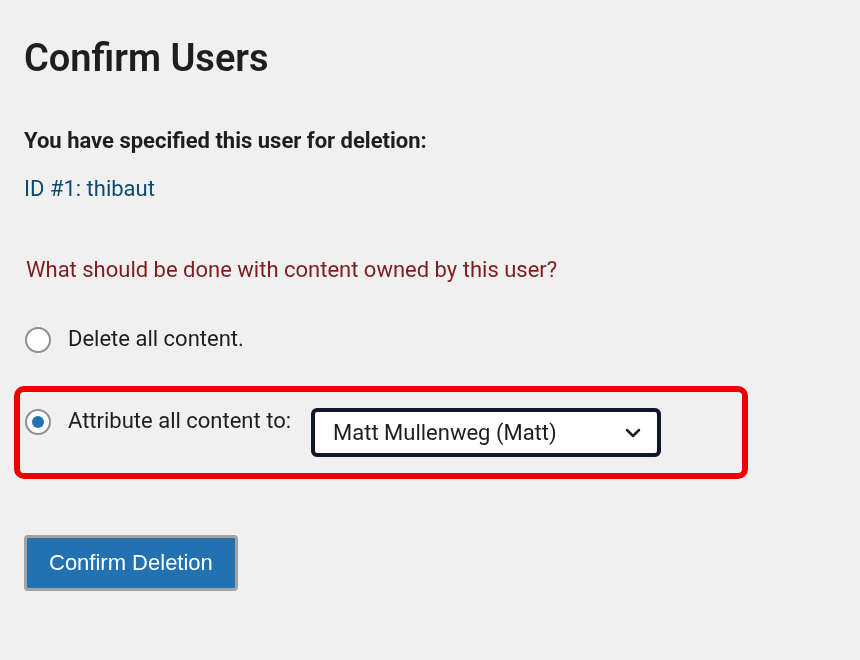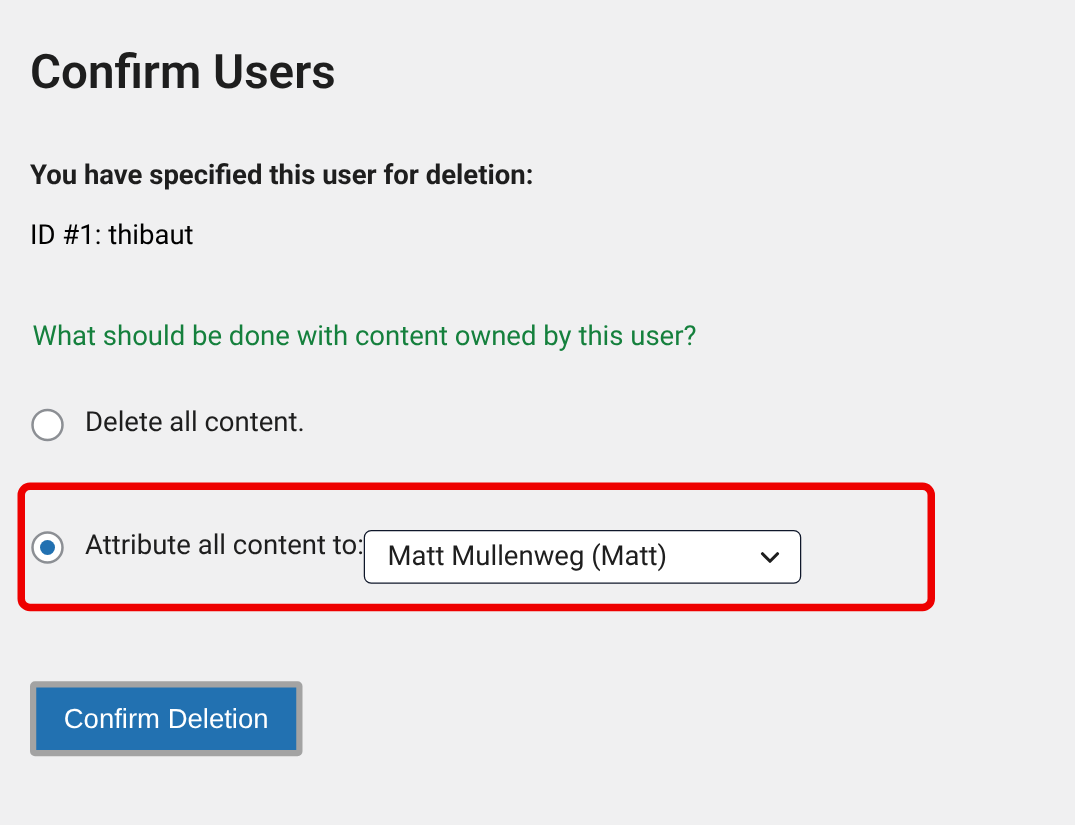--- a/index.html
+++ b/index.html
@@ -23,26 +23,26 @@
       margin-top: 12px;
     }
     .intro-text {
       font-size: 22px;
       color: #1e1e1e;
       margin-bottom: 23px;
       font-weight: bold;
     }
     .user-item {
       font-size: 22px;
-      color: #000000;
+      color: #0c4a6e;
       margin-bottom: 56px;
     }
     .question {
       font-size: 22px;
-      color: #15803d;
+      color: #7f1d1d;
       margin-bottom: 40px;
       margin-left: 2px;
     }
     .option-row {
       display: flex;
       font-size: 22px;
       color: #1e1e1e;
       padding: 4px 0;
     }
     .radio-wrapper {
@@ -69,49 +69,49 @@
       content: "";
       width: 12px;
       height: 12px;
       border-radius: 50%;
       background: #2271b1;
       display: block;
     }
     .highlight-box {
       border: 6px solid #ee0000;
       border-radius: 10px;
-      padding: 32px 10px 16px 4px;
+      padding: 16px 10px 16px 4px;
       margin-left: -10px;
       margin-top: 8px;
       margin-bottom: 56px;
       display: inline-flex;
       align-items: center;
       width: 734px;
     }
     .select-box {
       display: inline-flex;
       align-items: center;
-      border: 1px solid #0f172a;
+      border: 4px solid #0f172a;
       border-radius: 6px;
       background: #fff;
       padding: 8px 14px 8px 18px;
-      margin-left: 0;
+      margin-left: 20px;
       font-size: 22px;
       cursor: pointer;
       min-width: 350px;
       justify-content: space-between;
     }
     .select-box .chevron {
       margin-left: 14px;
       display: inline-flex;
     }
     .confirm-btn {
       background: #2271b1;
       color: #fff;
-      border: 5px solid #a3a3a3;
+      border: 3px solid #a3a3a3;
       border-radius: 4px;
       font-size: 22px;
       padding: 12px 22px;
       cursor: pointer;
     }
     .option1-wrapper {
       margin-bottom: 20px;
     }
   </style>
 </head>

